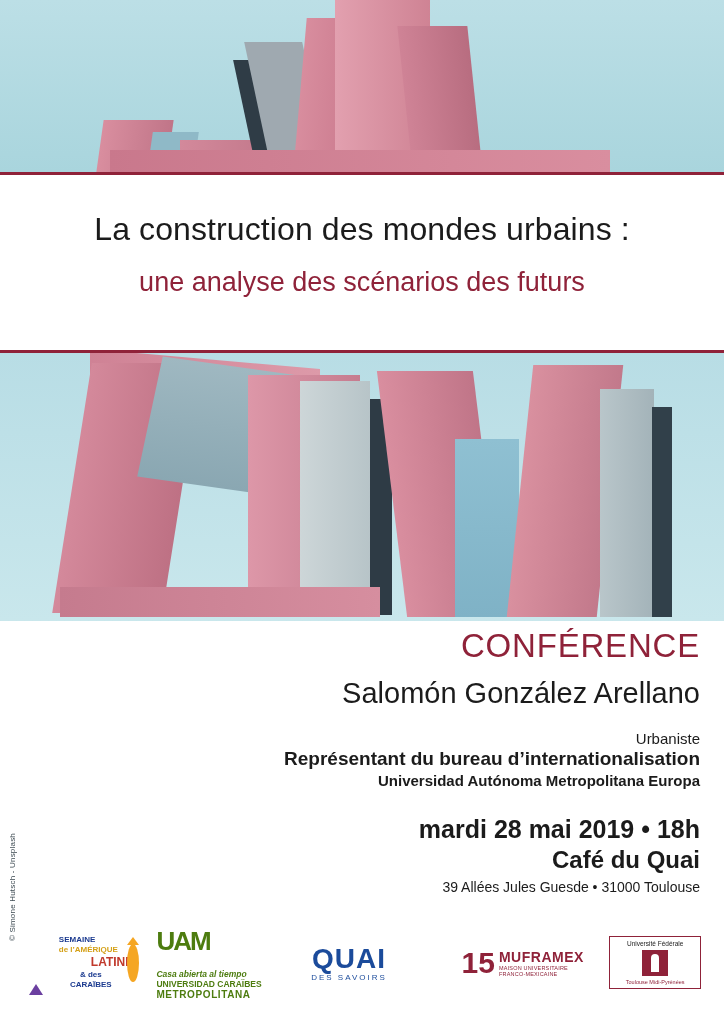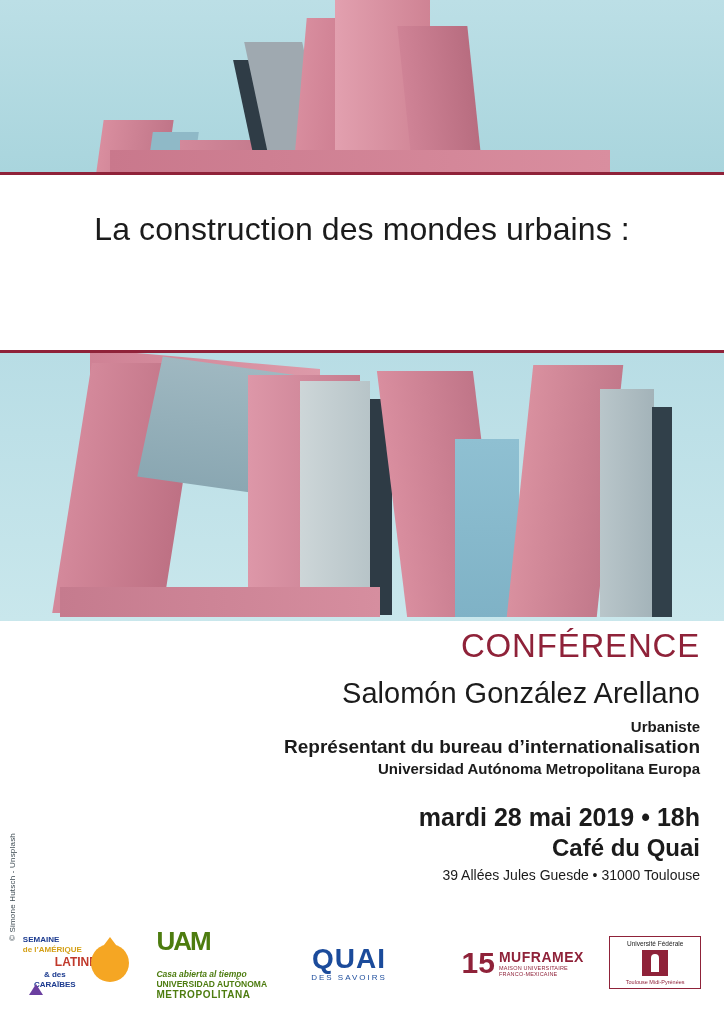--- a/index.html
+++ b/index.html
@@ -251,22 +251,22 @@
   }
   .speaker {
     font-size: 29px;
     color: #1b1b1b;
     margin-top: 14px;
     line-height: 1.1;
   }
   .role1 {
     font-size: 15px;
     color: #1b1b1b;
-    margin-top: 8px;
-    font-weight: bold;
+    margin-top: 20px;
+    font-weight: normal;
   }
   .role2 {
     font-size: 19px;
     color: #1b1b1b;
     margin-top: 1px;
     font-weight: bold;
   }
   .org {
     font-size: 15px;
     color: #1b1b1b;
@@ -301,21 +301,21 @@
     justify-content: space-around;
     padding: 0 14px;
     box-sizing: border-box;
   }
   .logo { position: relative; }
 
   
   .logo1 { width: 116px; height: 60px; display:flex; align-items:center; }
   .logo1 .txt {
     font-size: 8px; line-height: 1.25; color: #1b3a8f; font-weight: bold;
-    text-align: left; width: 64px;
+    text-align: left; width: 64px; margin-left: 36px;
   }
   .logo1 .l1a { color:#1b3a8f; }
   .logo1 .l1b { color:#d4a017; }
   .logo1 .l1c { color:#c0392b; font-size: 12px; padding-left: 32px; }
   .logo1 .l1d { color:#1b3a8f;text-align:center; }
   .logo1 .sun {
     width: 38px; height: 38px; border-radius: 50%;
     background: #f5a623; margin-left: 4px; position: relative;
   }
   .logo1 .sun::before {
@@ -370,20 +370,21 @@
     <div class="tb2"></div>
     <div class="tb9"></div>
     <div class="tb7"></div>
     <div class="tb10"></div>
   </div>
 
   <div class="rule rule-top"></div>
 
   <div class="title-block">
     <div class="title-main">La construction des  mondes urbains :</div>
+    <div class="title-sub">une analyse des scénarios des futurs</div>
   </div>
 
   <div class="rule rule-bottom"></div>
 
   <div class="img-main">
     <div class="sky2"></div>
     <div class="m11"></div>
     <div class="m1"></div>
     <div class="m2"></div>
     <div class="m3"></div>
@@ -421,21 +422,21 @@
         <div class="l1c">LATINE</div>
         <div class="l1d">&amp; des CARAÏBES</div>
       </div>
       <div class="sun"></div>
       <div class="tri"></div>
     </div>
 
     <div class="logo logo2">
       <div class="mark">UAM</div>
       <div class="l2a">Casa abierta al tiempo</div>
-      <div class="l2b">UNIVERSIDAD AUTÓNOMA</div>
+      <div class="l2b">UNIVERSIDAD CARAÏBES</div>
       <div class="l2c">METROPOLITANA</div>
     </div>
 
     <div class="logo logo3">
       <div class="big">QUAI</div>
       <div class="small">DES SAVOIRS</div>
     </div>
 
     <div class="logo logo4">
       <div class="fifteen">15</div>

